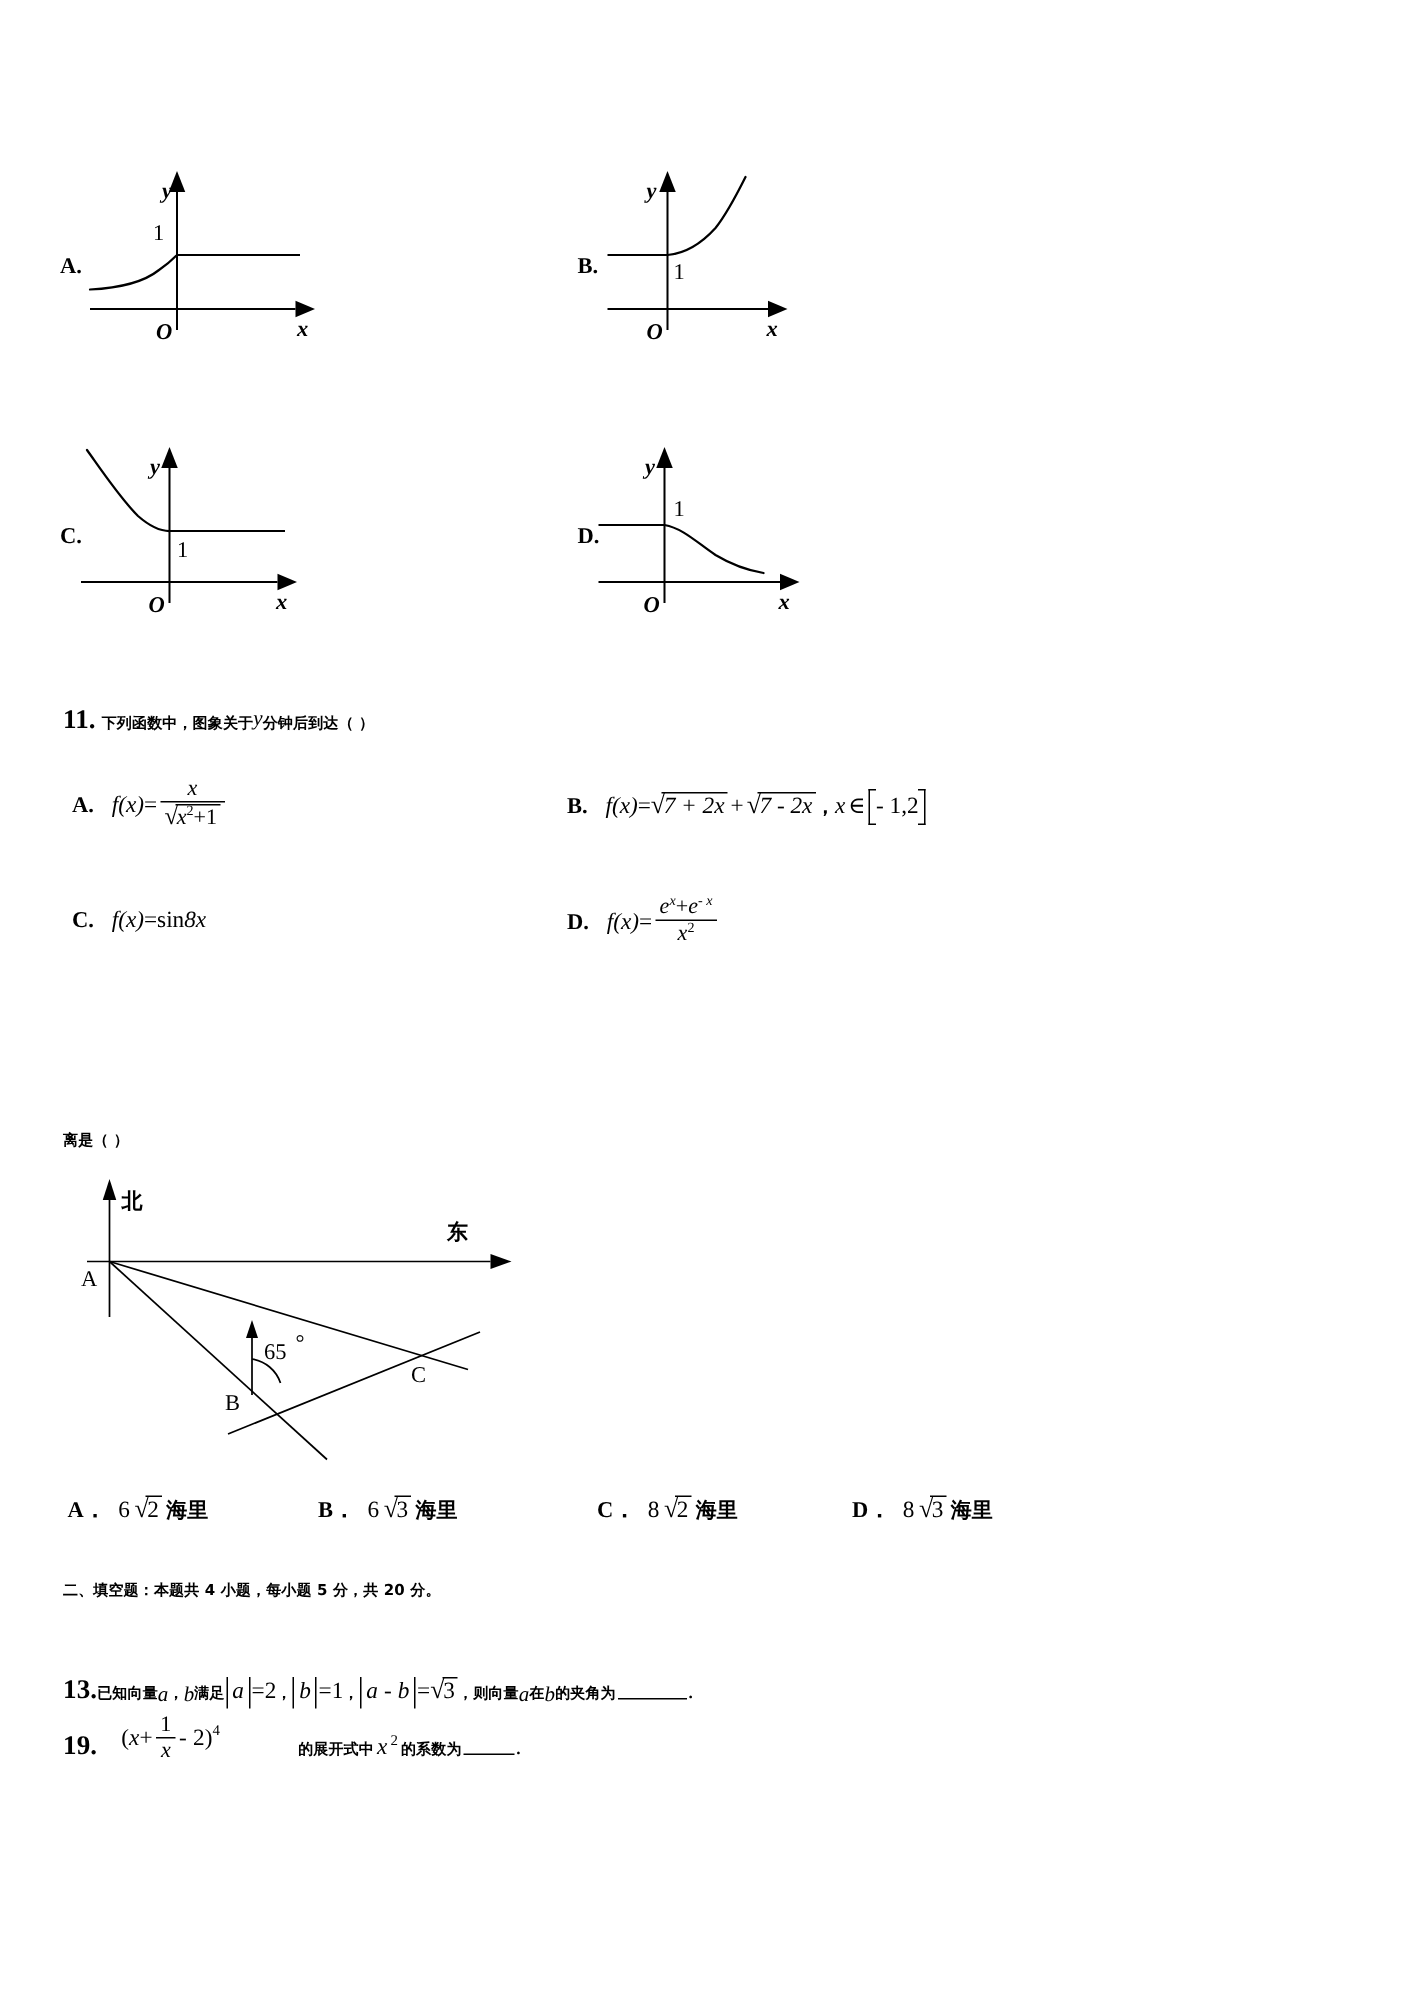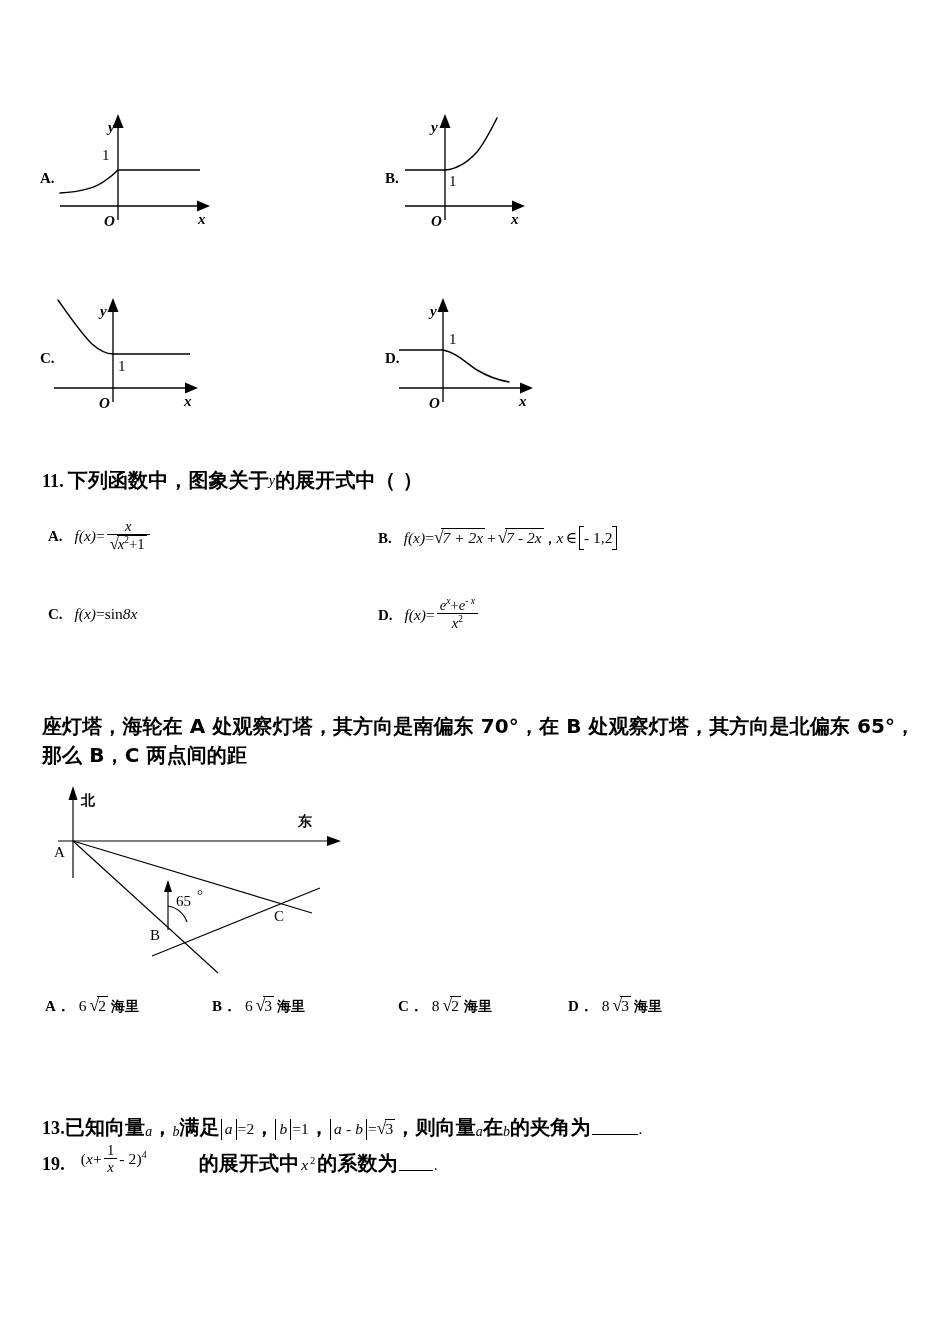--- a/index.html
+++ b/index.html
@@ -81,21 +81,21 @@
     font-size:15px;font-weight:bold;
     font-family:"Liberation Serif","DejaVu Serif",serif;
   }
 
   .qline{
     position:absolute;
     font-size:15.5px;
     line-height:1.45;
     letter-spacing:0.1px;
   }
-  .qtext{font-family:"DejaVu Sans","Liberation Sans",sans-serif;font-weight:bold;font-size:20px;}
+  .qtext{font-family:"DejaVu Sans","Liberation Sans",sans-serif;font-weight:bold;font-size:10px;}
   .qnum{font-family:"Liberation Serif","DejaVu Serif",serif;font-weight:bold;font-size:18px;}
 
   .opt{position:absolute;font-size:15.5px;white-space:nowrap;}
   .opt .lbl{font-weight:bold;margin-right:8px;font-size:15px;}
 
   .fillblank{
     display:inline-block;
     border-bottom:1.4px solid #000;
     width:46px;
     height:0.95em;
@@ -191,21 +191,21 @@
         <text class="dlab" x="64" y="56">1</text>
         <text class="glab" x="44" y="120">O</text>
         <text class="glab" x="45" y="28">y</text>
         <text class="glab" x="134" y="118">x</text>
       </svg>
     </div>
   </div>
 
   <div class="qline" style="left:42px;top:466px;width:700px;">
     <span class="qnum">11.</span>
-    <span class="qtext">下列函数中，图象关于</span><span class="mi" style="font-size:14px;vertical-align:2px;">y</span><span class="qtext">的展开式中（  ）</span>
+    <span class="qtext">下列函数中，图象关于</span><span class="mi" style="font-size:14px;vertical-align:2px;">y</span><span class="qtext">分钟后到达（  ）</span>
   </div>
 
   <div class="opt" style="left:48px;top:518px;">
     <span class="lbl">A.</span>
     <span>
       <span class="mi">f</span><span class="mi">(x)</span><span class="mn">=</span><span class="frac"><span class="num mi">x</span><span class="den"><span class="sqrt"><span class="rad">√</span><span class="rdc"><span class="mi">x</span><sup class="expn">2</sup><span class="mn">+1</span></span></span></span></span>
     </span>
   </div>
 
   <div class="opt" style="left:378px;top:527px;">
@@ -222,22 +222,22 @@
     </span>
   </div>
 
   <div class="opt" style="left:378px;top:596px;">
     <span class="lbl">D.</span>
     <span>
       <span class="mi">f</span><span class="mi">(x)</span><span class="mn">=</span><span class="frac"><span class="num"><span class="mi">e</span><sup class="exp">x</sup><span class="mn">+</span><span class="mi">e</span><sup class="exp">- x</sup></span><span class="den"><span class="mi">x</span><sup class="expn">2</sup></span></span>
     </span>
   </div>
 
-  <div class="qline" style="left:42px;top:712px;width:885px;">
-    <span class="qtext">座灯塔，海轮在 A 处观察灯塔，其方向是南偏东 70°，在 B 处观察灯塔，其方向是北偏东 65°，那么 B，C 两点间的距</span>
+  <div class="qline" style="left:42px;top:748px;width:400px;">
+    <span class="qtext">离是（  ）</span>
   </div>
 
   <div class="graph-cell" style="left:40px;top:778px;">
     <svg width="330" height="205" viewBox="0 0 330 205">
 
       <line class="navline" x1="33" y1="100" x2="33" y2="20" stroke-width="1.4"></line>
       <polygon points="28.5,22 33,8 37.5,22" fill="#000"></polygon>
       <text class="navcn" x="41" y="27">北</text>
 
       <line class="navline" x1="18" y1="63" x2="287" y2="63" stroke-width="1.4"></line>
@@ -271,20 +271,23 @@
   <div class="opt" style="left:212px;top:996px;">
     <span class="lbl">B．</span><span class="mn">6</span><span class="sqrt" style="margin-left:3px;"><span class="rad">√</span><span class="rdc mn">3</span></span><span class="cn" style="margin-left:3px;font-size:14px;">海里</span>
   </div>
   <div class="opt" style="left:398px;top:996px;">
     <span class="lbl">C．</span><span class="mn">8</span><span class="sqrt" style="margin-left:3px;"><span class="rad">√</span><span class="rdc mn">2</span></span><span class="cn" style="margin-left:3px;font-size:14px;">海里</span>
   </div>
   <div class="opt" style="left:568px;top:996px;text-align:right;">
     <span class="lbl">D．</span><span class="mn">8</span><span class="sqrt" style="margin-left:3px;"><span class="rad">√</span><span class="rdc mn">3</span></span><span class="cn" style="margin-left:3px;font-size:14px;">海里</span>
   </div>
 
+  <div class="qline" style="left:42px;top:1048px;width:600px;">
+    <span class="qtext">二、填空题：本题共 4 小题，每小题 5 分，共 20 分。</span>
+  </div>
 
   <div class="qline" style="left:42px;top:1085px;width:760px;margin-top:28px;">
     <span class="qnum">13.</span><span class="qtext">已知向量</span><span class="mi" style="font-size:14px;vertical-align:-2px;">a</span><span class="qtext">，</span><span class="mi" style="font-size:14px;vertical-align:-2px;">b</span><span class="qtext">满足</span><span class="abs"><span class="mi">a</span></span><span class="mn">=2</span><span class="qtext">，</span><span class="abs"><span class="mi">b</span></span><span class="mn">=1</span><span class="qtext">，</span><span class="abs"><span class="mi">a - b</span></span><span class="mn">=</span><span class="sqrt"><span class="rad">√</span><span class="rdc mn">3</span></span><span class="qtext">，</span><span class="qtext">则向量</span><span class="mi" style="font-size:14px;vertical-align:-2px;">a</span><span class="qtext">在</span><span class="mi" style="font-size:14px;vertical-align:-2px;">b</span><span class="qtext">的夹角为</span><span class="fillblank"></span><span class="mn">.</span>
   </div>
 
   <div class="qline" style="left:42px;top:1148px;width:600px;">
     <span class="qnum">19.</span>
     <span style="position:relative;top:-6px;margin-left:12px;">
       <span class="mn">(</span><span class="mi">x</span><span class="mn">+</span><span class="frac"><span class="num mn">1</span><span class="den mi">x</span></span><span class="mn">- 2</span><span class="mn">)</span><sup class="expn">4</sup>
     </span><span class="qtext" style="margin-left:4px;padding-left:44px;">的展开式中</span><span class="mi" style="margin:0 2px;">x</span><sup class="expn">2</sup><span class="qtext" style="margin-left:2px;margin-top:32px;">的系数为</span><span class="fillblank short"></span><span class="mn">.</span>

